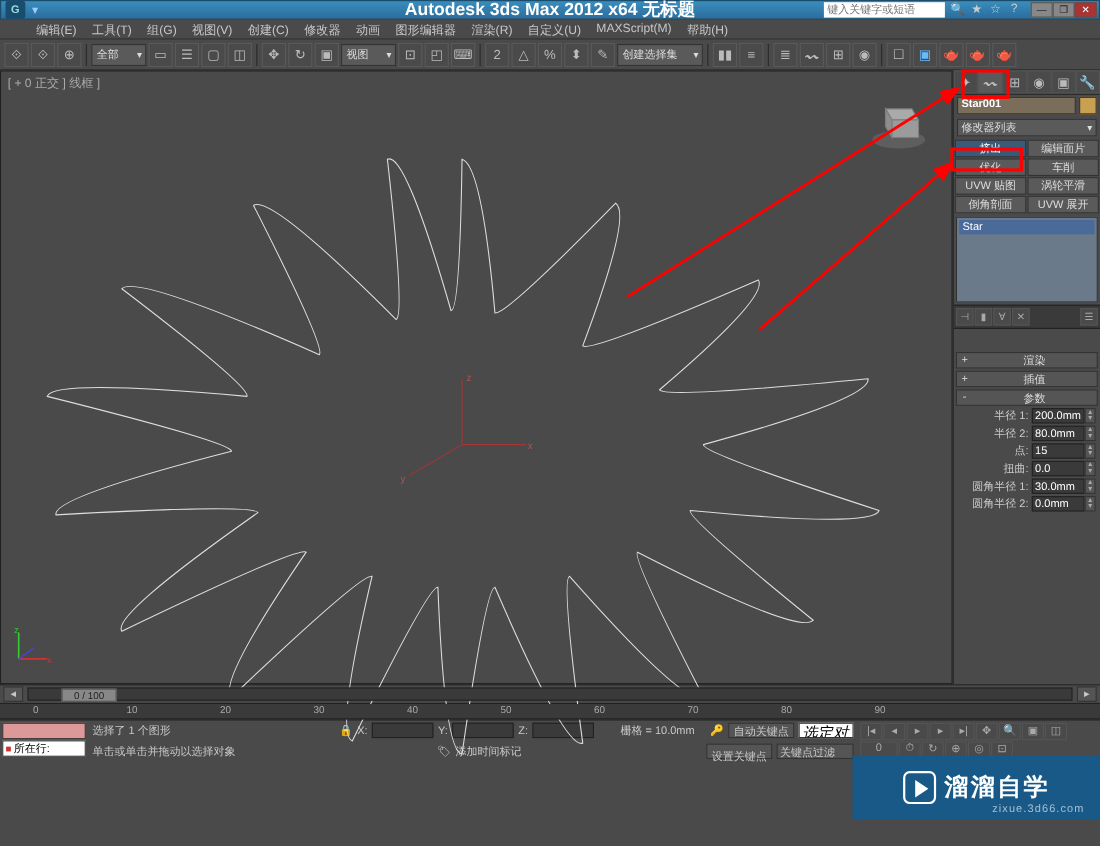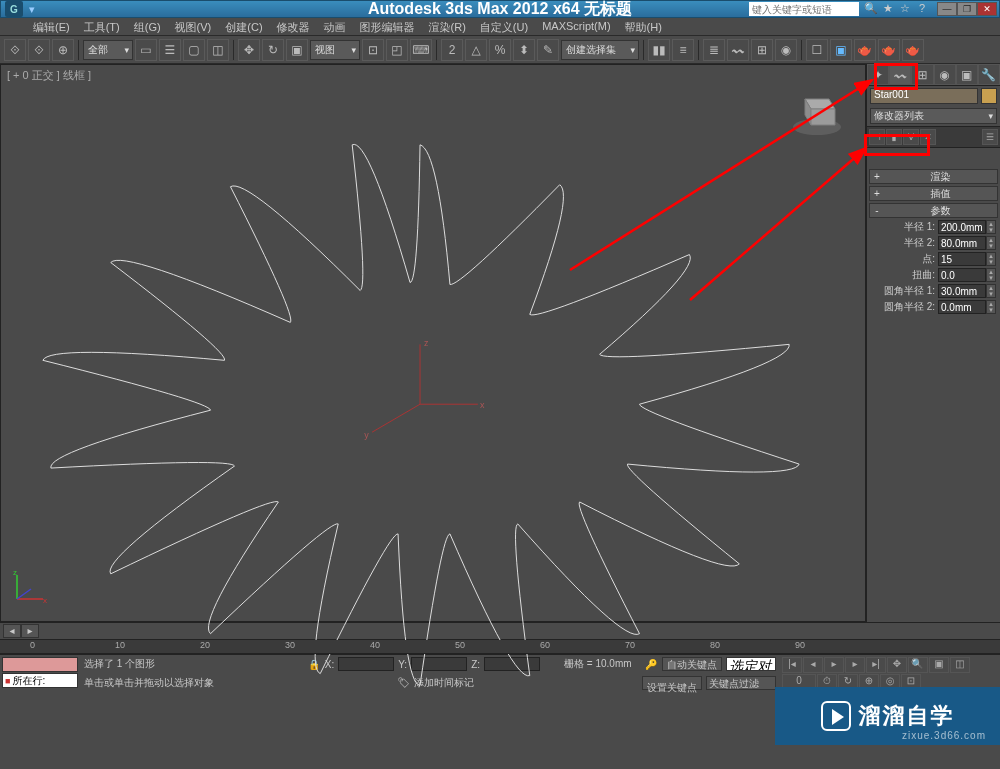--- a/index.html
+++ b/index.html
@@ -36,21 +36,21 @@
   .axis-gizmo { position:absolute; bottom:14px; left:8px;}
   
   
   .cmd-panel { width:134px; background:#4a4a4a; border-left:1px solid #222; display:flex; flex-direction:column;}
   .cmd-tabs { display:flex; height:22px; background:#3a3a3a; border-bottom:1px solid #222;}
   .cmd-tab { flex:1; border:1px solid #555; background:#4a4a4a; display:flex; align-items:center; justify-content:center; font-size:12px; color:#bbb;}
   .cmd-tab.sel { background:#5a5a5a;}
   .panel-row { display:flex; align-items:center; padding:2px 3px; gap:3px;}
   .panel-combo { flex:1; height:16px; background:#5a5a5a; border:1px solid #333; font-size:10px; color:#ddd; display:flex; align-items:center; padding:0 3px; position:relative;}
   .panel-combo::after { content:"▾"; position:absolute; right:3px; font-size:9px;}
-  .panel-input { flex:1; height:16px; background:#7a6e5a; border:1px solid #333; font-size:10px; color:#fff; padding:0 3px;}
+  .panel-input { flex:1; height:16px; background:#7a6e5a; border:1px solid #333; font-size:10px; color:#fff; padding:0 3px;font-weight:bold;}
   .mod-grid { display:grid; grid-template-columns:1fr 1fr; gap:1px; padding:1px;}
   .mod-btn { height:16px; background:#5a5a5a; border:1px solid #333; font-size:10px; color:#ddd; display:flex; align-items:center; justify-content:center;}
   .mod-btn.sel { background:#3a5a7a; color:#fff;}
   .mod-stack { height:78px; background:#6a7a8a; border:1px solid #333; margin:2px; padding:2px;}
   .mod-stack .item { background:#4a6a9a; color:#fff; padding:1px 3px; font-size:10px;}
   .stack-tools { display:flex; padding:2px; gap:1px; background:#3a3a3a; border-top:1px solid #222; border-bottom:1px solid #222;}
   .stack-tools div { width:16px; height:16px; background:#4a4a4a; border:1px solid #555; font-size:9px; text-align:center; line-height:14px; color:#aaa;}
   
   .rollout-head { height:15px; background:#555; border:1px solid #333; margin:1px 2px; display:flex; align-items:center; font-size:10px; color:#ddd;}
   .rollout-head .pm { width:14px; text-align:center;}
@@ -206,20 +206,33 @@
       <div class="cmd-tab">◉</div>
       <div class="cmd-tab">▣</div>
       <div class="cmd-tab">🔧</div>
     </div>
     <div class="panel-row">
       <div class="panel-input">Star001</div>
       <div style="width:16px;height:16px;background:#c8a050;border:1px solid #333;"></div>
     </div>
     <div class="panel-row">
       <div class="panel-combo">修改器列表</div>
+    </div>
+    <div class="mod-grid">
+      <div class="mod-btn sel">挤出</div>
+      <div class="mod-btn">编辑面片</div>
+      <div class="mod-btn">优化</div>
+      <div class="mod-btn">车削</div>
+      <div class="mod-btn">UVW 贴图</div>
+      <div class="mod-btn">涡轮平滑</div>
+      <div class="mod-btn">倒角剖面</div>
+      <div class="mod-btn">UVW 展开</div>
+    </div>
+    <div class="mod-stack">
+      <div class="item">Star</div>
     </div>
     <div class="stack-tools">
       <div>⊣</div>
       <div>▮</div>
       <div>∀</div>
       <div>✕</div>
       <div style="flex:1;border:none;background:none;"></div>
       <div>☰</div>
     </div>
     <div style="height:20px;"></div>
@@ -265,20 +278,23 @@
           <span class="lbl">圆角半径 2:</span>
           <span class="val">0.0mm</span>
           <span class="spin">▴<br>▾</span>
         </div>
       </div>
   </div>
 </div>
 
 <div class="time-slider">
   <div style="width:18px;height:14px;background:#555;border:1px solid #333;margin-left:3px;font-size:10px;text-align:center;">◂</div>
+  <div class="slider-track">
+    <div class="slider-thumb">0 / 100</div>
+  </div>
   <div style="width:18px;height:14px;background:#555;border:1px solid #333;margin-right:3px;font-size:10px;text-align:center;">▸</div>
 </div>
 <div class="ruler" id="ruler">
     <span style="left: 30px;">0</span>
     <span style="left: 115px;">10</span>
     <span style="left: 200px;">20</span>
     <span style="left: 285px;">30</span>
     <span style="left: 370px;">40</span>
     <span style="left: 455px;">50</span>
     <span style="left: 540px;">60</span>

